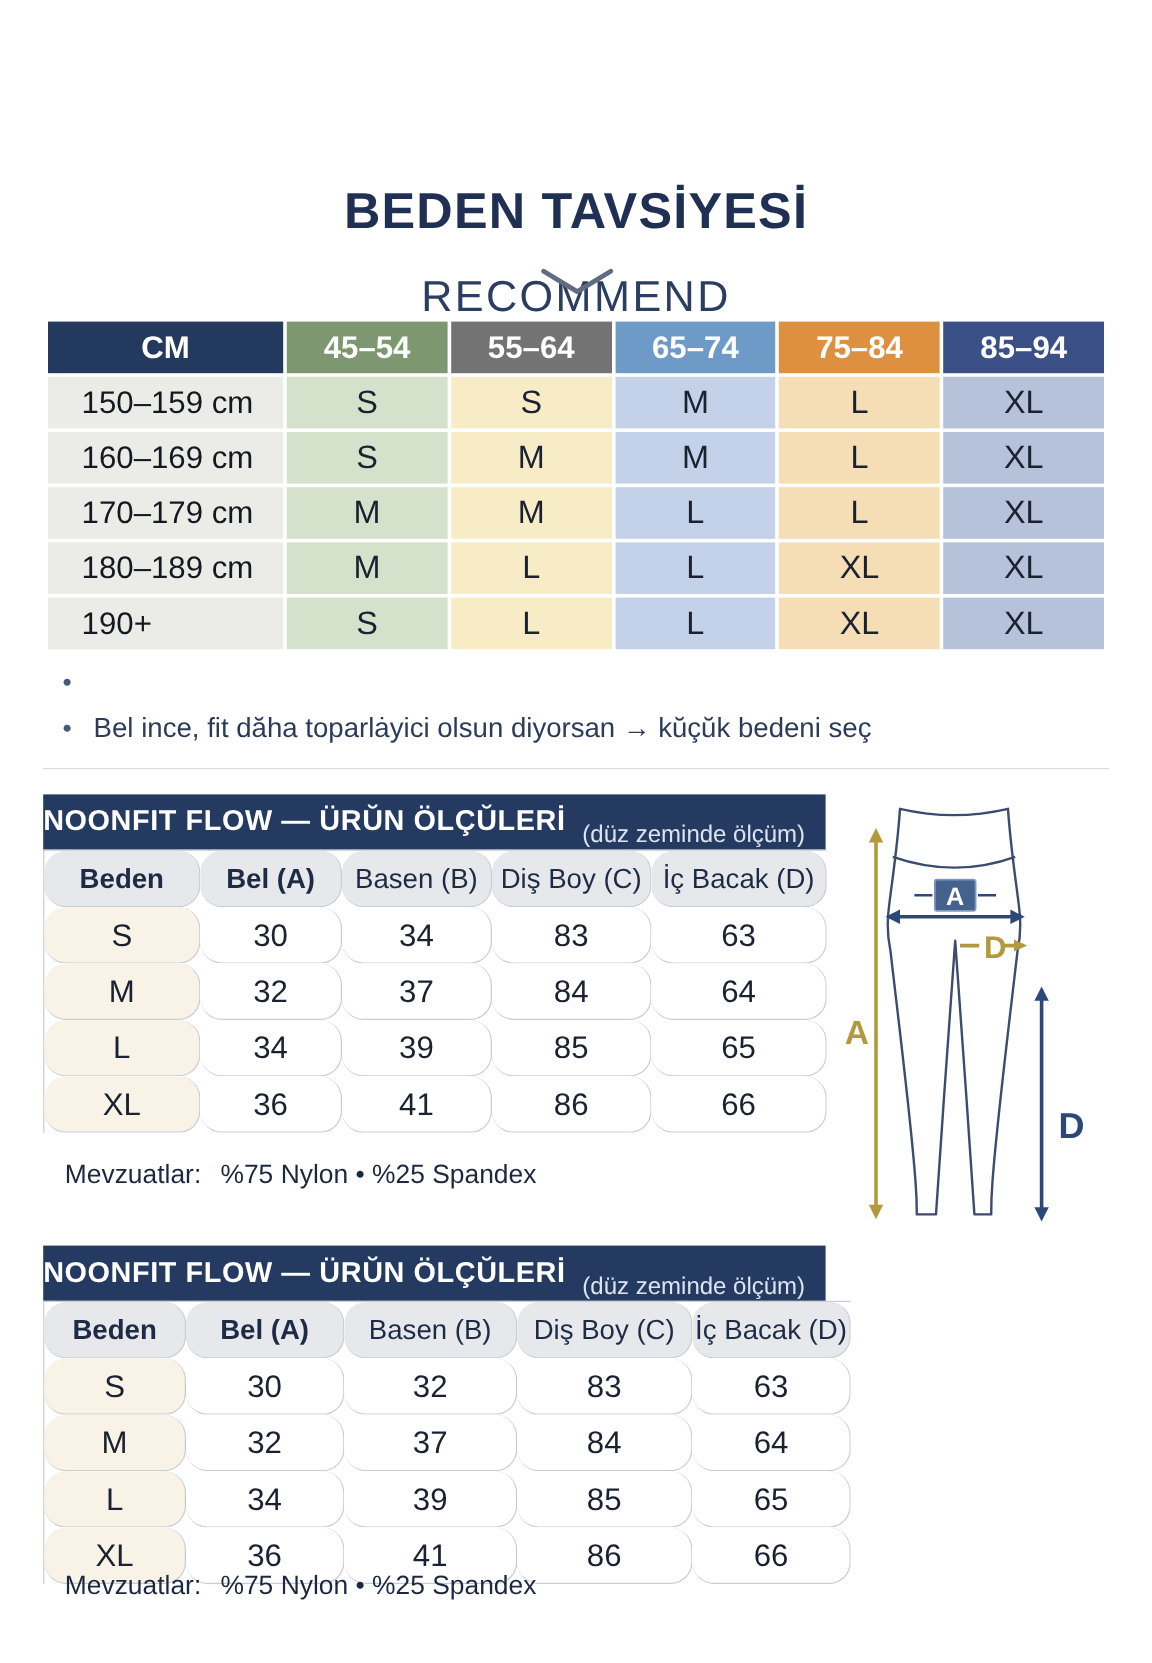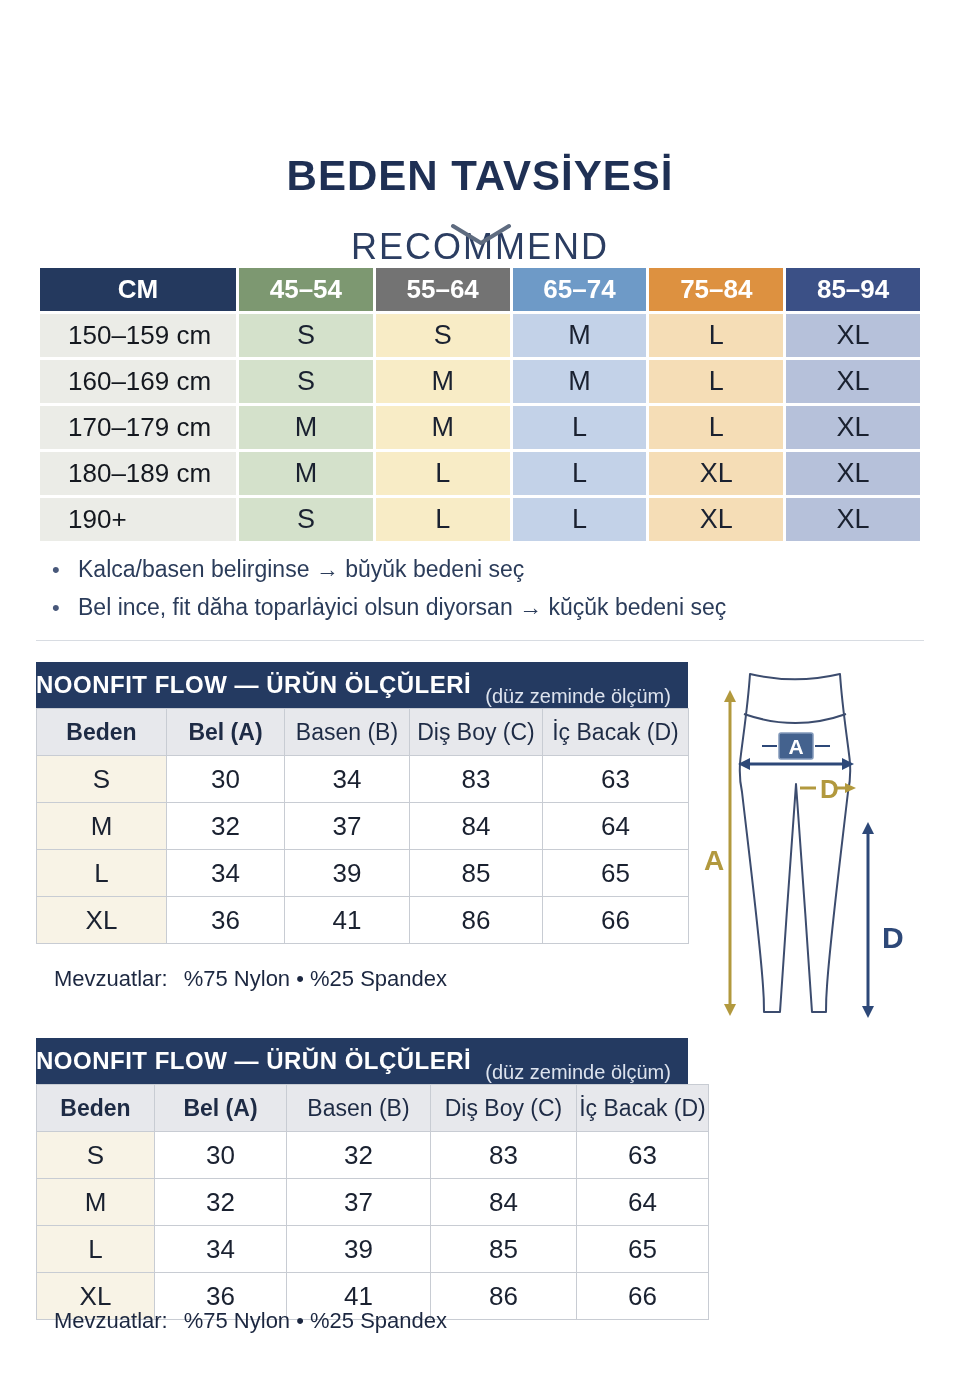--- a/index.html
+++ b/index.html
@@ -38,21 +38,21 @@
   .sec-title { color: #ffffff; font-weight: 700; font-size: 24px; letter-spacing: 0.5px; }
   .sec-sub { color: #dde3ee; font-weight: 400; font-size: 20px; margin-left: 14px; margin-top: 23px; }
   #sec1-bar { top: 662px; left: 36px; width: 652px; }
   #sec2-bar { top: 1038px; left: 36px; width: 652px; }
 
   .ptable { position: absolute; display: grid; border-left: 1px solid #c8ccd3; border-top: 1px solid #c8ccd3; }
   #ptable1 { top: 708px; left: 36px; grid-template-columns: 130px 118px 125px 133px 146px; }
   #ptable2 { top: 1084px; left: 36px; grid-template-columns: 118px 132px 144px 146px 132px; }
   .pt-cell { height: 47px; display: flex; align-items: center; justify-content: center;
              background: #ffffff; border-right: 1px solid #c8ccd3; border-bottom: 1px solid #c8ccd3;
-             font-size: 26px; color: #1a2130; }
+             font-size: 26px; color: #1a2130; border-radius: 18px; }
   .pt-head { background: #e7e8ec; font-size: 23px; color: #1e2b45; }
   .pt-head.bold { font-weight: 700; }
   .pt-size { background: #f8f3e6; }
 
   .material { position: absolute; font-size: 22px; color: #1c2740; }
   #material1 { top: 966px; left: 54px; }
   #material2 { top: 1308px; left: 54px; }
   .material .val { margin-left: 16px; }
 
   
@@ -111,21 +111,20 @@
     <div class="sc-cell b-c1">S</div>
     <div class="sc-cell b-c2">L</div>
     <div class="sc-cell b-c3">L</div>
     <div class="sc-cell b-c4">XL</div>
     <div class="sc-cell b-c5">XL</div>
   </div>
 
   <div class="tips">
     <div class="tip-line">
       <span class="tip-dot">•</span>
-      <span>Kalca/basen belirginse → bŭyŭk bedeni seç</span>
     </div>
     <div class="tip-line">
       <span class="tip-dot">•</span>
       <span>Bel ince, fit dăha toparlȧyici olsun diyorsan → kŭçŭk bedeni seç</span>
     </div>
   </div>
 
   <div class="divider"></div>
 
   <div class="sec-bar" id="sec1-bar">

